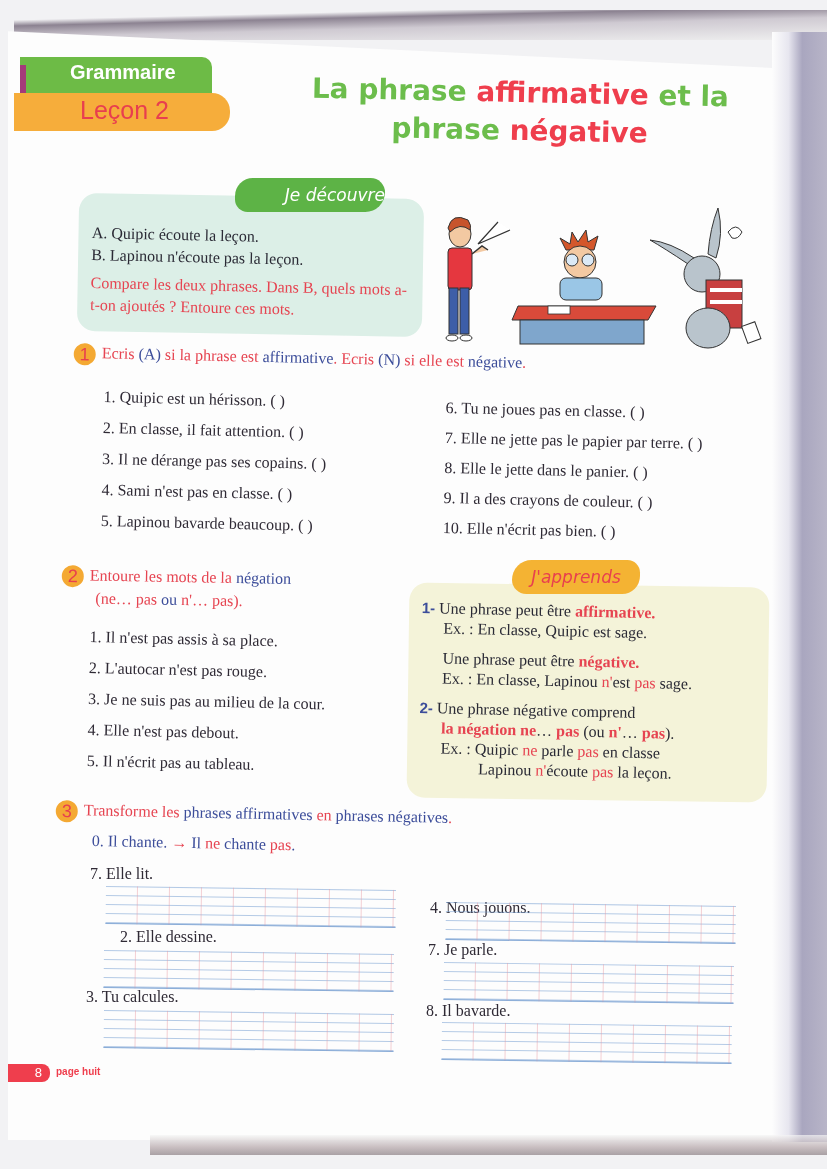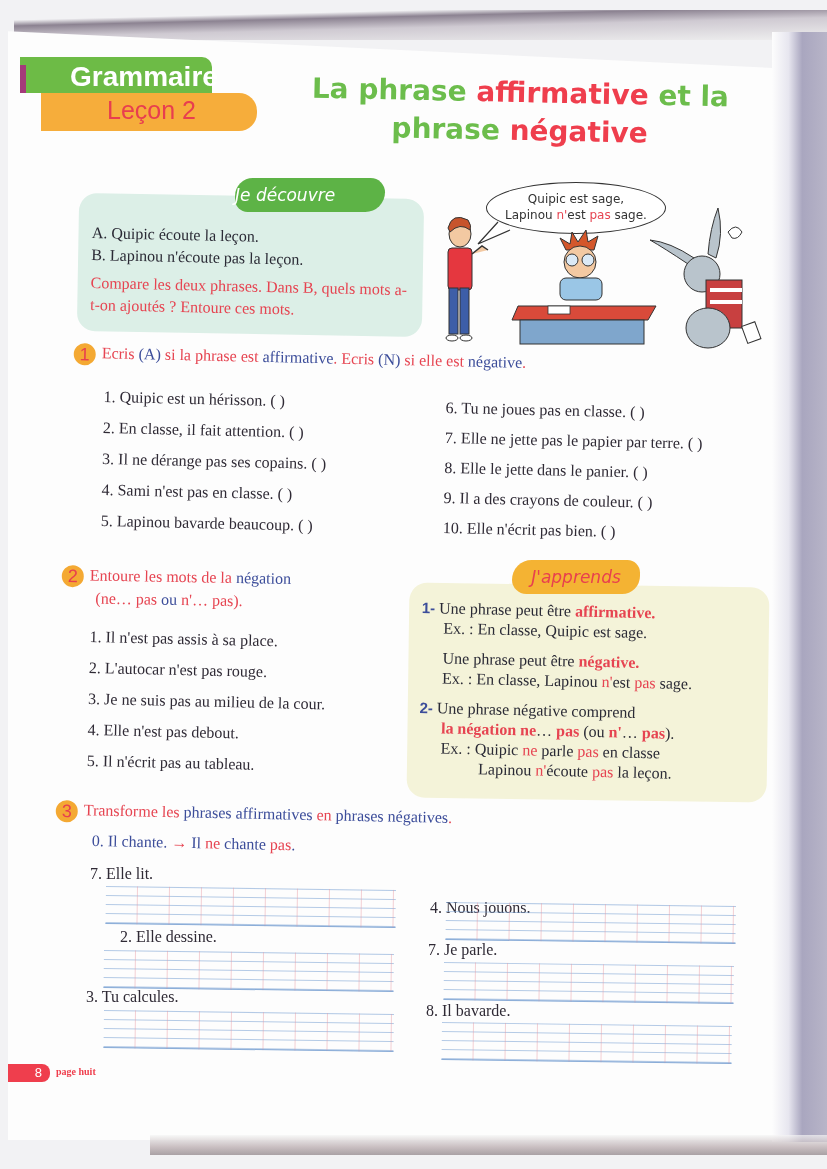--- a/index.html
+++ b/index.html
@@ -13,37 +13,37 @@
   .scan-right { position: absolute; right: 0; top: 32px; width: 55px; height: 1110px;
     background: linear-gradient(90deg, #fdfdfd 0, #e7e6ef 30%, #a9a6bf 55%, #b8b5c8 100%); }
   .scan-bottom { position: absolute; left: 150px; top: 1135px; width: 677px; height: 20px;
     background: linear-gradient(180deg, #f6f6f6 0, #b8a9ac 60%, #8a7e82 100%); opacity: .7; }
 
   
   .tab-grammaire { position: absolute; left: 20px; top: 57px; width: 192px; height: 36px;
     background: #6dbb46; border-radius: 0 10px 0 0; }
   .tab-grammaire .stripe { position: absolute; left: 0; top: 8px; width: 6px; height: 28px; background: #a43a7a; }
   .tab-grammaire span { position: absolute; left: 50px; top: 4px; font-family: "Liberation Sans", sans-serif;
-    font-weight: bold; font-size: 28px; color: #fff; }
+    font-weight: bold; font-size: 20px; color: #fff; }
   .tab-lecon { position: absolute; left: 14px; top: 93px; width: 216px; height: 38px;
-    background: #f6ad3b; border-radius: 0 18px 18px 0; margin-left: 27px; }
+    background: #f6ad3b; border-radius: 0 18px 18px 0; }
   .tab-lecon span { position: absolute; left: 66px; top: 3px; font-family: "Liberation Sans", sans-serif;
     font-size: 25px; color: #e83e4f; }
 
   .title { position: absolute; left: 300px; top: 74px; width: 440px; text-align: center;
     font-family: "DejaVu Sans", sans-serif; font-weight: bold; font-size: 28px; line-height: 38px;
     color: #6cbd4c; transform: rotate(1.2deg); }
   .title .red { color: #ef3e4d; }
 
   
   .decouvre-box { position: absolute; left: 78px; top: 196px; width: 345px; height: 138px;
     background: #dcefe7; border-radius: 18px; transform: rotate(1deg); }
   .decouvre-tag { position: absolute; left: 235px; top: 178px; width: 150px; height: 34px;
     background: #5db346; border-radius: 20px 16px 22px 14px; color: #fff;
-    font-family: "DejaVu Sans", sans-serif; font-style: italic; font-size: 17px; text-align: left; line-height: 34px; }
+    font-family: "DejaVu Sans", sans-serif; font-style: italic; font-size: 17px; text-align: right; line-height: 34px; }
   .decouvre-text { position: absolute; left: 92px; top: 222px; width: 320px; font-size: 16px; line-height: 22px;
     transform: rotate(1.3deg); transform-origin: left top; }
   .decouvre-text .q { color: #e64451; margin-top: 6px; }
 
   
   .illus { position: absolute; left: 438px; top: 178px; width: 330px; height: 180px; }
   .bubble { position: absolute; left: 48px; top: 4px; width: 180px; height: 52px; border: 1.5px solid #333;
     border-radius: 50%; background: #fff; text-align: center; font-family: "DejaVu Sans", sans-serif; font-size: 12px;
     line-height: 16px; padding-top: 8px; color: #333; }
   .bubble .red { color: #e64451; }
@@ -75,21 +75,21 @@
   
   .answer { position: absolute; height: 38px; transform-origin: left top;
     background:
       repeating-linear-gradient(90deg, transparent 0 31px, rgba(230,150,160,.45) 31px 32px),
       repeating-linear-gradient(180deg, rgba(120,160,210,.55) 0 1px, transparent 1px 9px);
     border-bottom: 1px solid rgba(120,160,210,.7); }
 
   .footer-badge { position: absolute; left: 8px; top: 1064px; width: 42px; height: 18px; background: #ef3e4d;
     border-radius: 0 8px 8px 0; color: #fff; font-family: "Liberation Sans", sans-serif; font-size: 13px;
     text-align: right; padding-right: 8px; line-height: 18px; }
-  .footer-text { position: absolute; left: 56px; top: 1066px; color: #ef3e4d; font-family: Liberation Serif, serif;
+  .footer-text { position: absolute; left: 56px; top: 1066px; color: #ef3e4d; font-family: Liberation Sans, sans-serif;
     font-weight: bold; font-size: 10px; }
 </style>
 </head>
 <body>
 
 <div class="scan-top"></div>
 <div class="page"></div>
 <div class="scan-right"></div>
 <div class="scan-bottom"></div>
 
@@ -107,24 +107,20 @@
 
 <div class="decouvre-box"></div>
 <div class="decouvre-tag">Je découvre</div>
 <div class="decouvre-text">
   <div>A. Quipic écoute la leçon.</div>
   <div>B. Lapinou n'écoute pas la leçon.</div>
   <div class="q">Compare les deux phrases. Dans B, quels mots a-t-on ajoutés ? Entoure ces mots.</div>
 </div>
 
 <div class="illus">
-  <div class="bubble">
-    <div>Quipic est sage,</div>
-    <div><span>Lapinou </span><span class="red">n'</span><span>est </span><span class="red">pas</span><span> sage.</span></div>
-  </div>
   <svg width="330" height="180" viewBox="0 0 330 180" style="position:absolute;left:0;top:0;pointer-events:none">
 
     <path d="M60 44 L40 66 L72 52" fill="#fff" stroke="#333" stroke-width="1.2"></path>
 
     <g>
       <ellipse cx="22" cy="56" rx="11" ry="13" fill="#f3c9a2" stroke="#333" stroke-width="1"></ellipse>
       <path d="M10 50 Q14 34 30 42 Q34 48 32 52 Q22 44 12 54Z" fill="#c7542c" stroke="#333" stroke-width="1"></path>
       <rect x="10" y="70" width="24" height="42" rx="4" fill="#e5373f" stroke="#333" stroke-width="1"></rect>
       <path d="M34 76 L44 68 L50 72" stroke="#333" fill="#f3c9a2" stroke-width="1.5"></path>
       <rect x="11" y="110" width="9" height="46" fill="#3d5ea8" stroke="#333" stroke-width="1"></rect>

